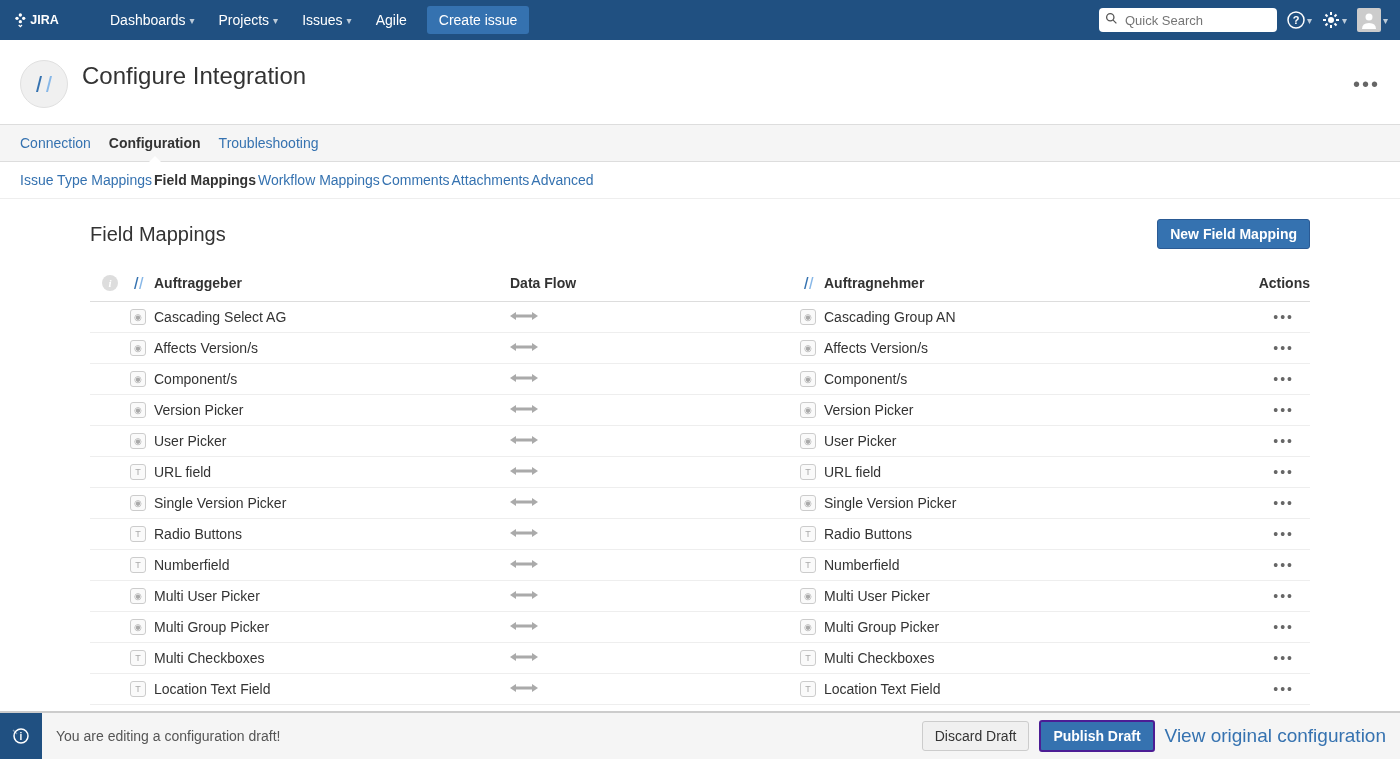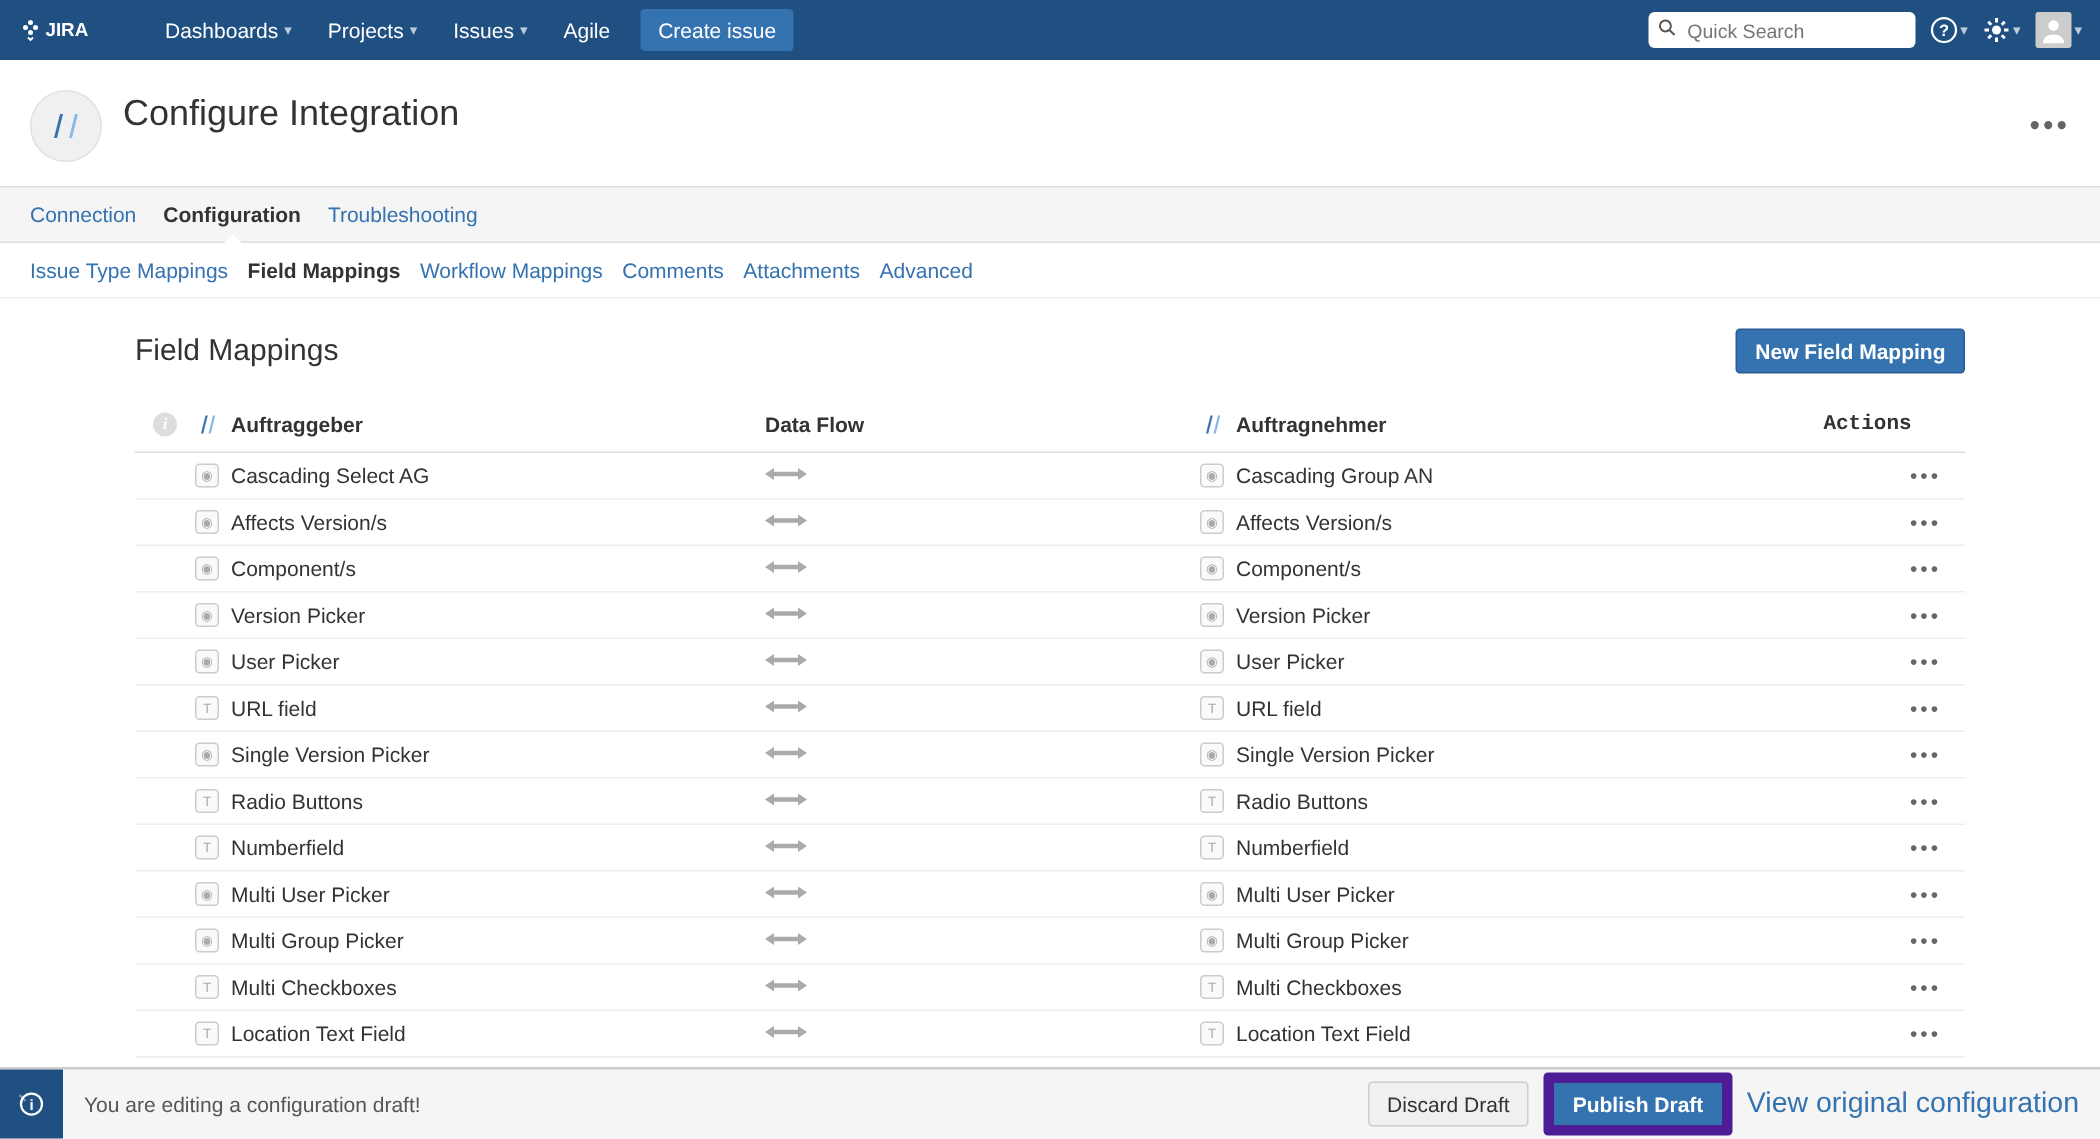--- a/index.html
+++ b/index.html
@@ -31,56 +31,56 @@
 .breadcrumb .sep { color: #333; margin: 0 4px; }
 .page-title { font-size: 24px; font-weight: 500; color: #333; margin-top: 2px; }
 .page-actions { margin-left: auto; color: #666; font-size: 20px; letter-spacing: 2px; cursor: pointer; align-self: center; }
 
 
 .tabs-primary { border-top: 1px solid #ddd; border-bottom: 1px solid #ddd; padding: 0 20px; display: flex; gap: 18px; background: #f5f5f5; }
 .tabs-primary .tab { padding: 10px 0; font-size: 14px; color: #3572b0; cursor: pointer; }
 .tabs-primary .tab.active { color: #333; font-weight: 600; position: relative; }
 .tabs-primary .tab.active::after { content: ''; position: absolute; bottom: -1px; left: 50%; transform: translateX(-50%); width: 0; height: 0; border-left: 6px solid transparent; border-right: 6px solid transparent; border-bottom: 6px solid #fff; }
 
-.tabs-secondary { padding: 10px 20px; display: flex; gap: 13px; border-bottom: 1px solid #eee; }
+.tabs-secondary { padding: 10px 20px; display: flex; gap: 2px; border-bottom: 1px solid #eee; }
 .tabs-secondary .tab { font-size: 14px; color: #3572b0; cursor: pointer; }
 .tabs-secondary .tab.active { color: #333; font-weight: 600; }
 
 
 .content { padding: 20px 90px 60px 90px; }
 .section-header { display: flex; align-items: center; margin-bottom: 16px; }
 .section-title { font-size: 20px; font-weight: 500; color: #333; }
 .new-mapping-btn { margin-left: auto; background: #3572b0; color: #fff; border: 1px solid #2a5a94; padding: 6px 12px; border-radius: 3px; font-size: 14px; font-weight: bold; cursor: pointer; }
 
 
 .mapping-table { width: 100%; }
 .table-header { display: flex; align-items: center; padding: 10px 0; border-bottom: 1px solid #ddd; font-size: 14px; font-weight: 600; color: #333; }
 .col-info { width: 40px; display: flex; justify-content: center; }
 .col-left { flex: 1; display: flex; align-items: center; gap: 8px; }
 .col-flow { width: 290px; }
 .col-right { flex: 1; display: flex; align-items: center; gap: 8px; }
-.col-actions { width: 130px; text-align: center; padding-left: 0; font-family: Liberation Mono, monospace; }
+.col-actions { width: 130px; text-align: right; padding-left: 0; }
 .jira-mini { display: inline-flex; }
 
 .table-row { display: flex; align-items: center; padding: 7px 0; border-bottom: 1px solid #eee; font-size: 14px; }
 .field-cell { display: flex; align-items: center; gap: 8px; flex: 1; padding-left: 40px; }
 .field-icon { width: 16px; height: 16px; border: 1px solid #ccc; border-radius: 3px; display: inline-flex; align-items: center; justify-content: center; font-size: 9px; color: #aaa; background: #fafafa; flex-shrink: 0; }
 .flow-cell { width: 290px; color: #999; }
 .flow-arrow { display: inline-block; }
 .right-cell { display: flex; align-items: center; gap: 8px; flex: 1; }
 .actions-cell { width: 130px; text-align: right; color: #666; letter-spacing: 2px; cursor: pointer; padding-right: 16px; font-size:14px; }
 .info-icon-circle { width: 16px; height: 16px; border-radius: 50%; background: #ddd; color: #fff; font-size: 11px; display: flex; align-items: center; justify-content: center; font-style: italic; font-family: Georgia, serif; }
 
 
 .bottom-bar { position: fixed; bottom: 0; left: 0; right: 0; height: 48px; background: #f5f5f5; border-top: 2px solid #ccc; display: flex; align-items: center; }
 .collapse-handle { width: 42px; height: 100%; background: #205081; color: #fff; display: flex; align-items: center; justify-content: center; cursor: pointer; }
 .draft-msg { margin-left: 14px; color: #555; font-size: 14px; display: flex; align-items: center; gap: 8px; }
 .bottom-actions { margin-left: auto; display: flex; align-items: center; gap: 10px; padding-right: 14px; }
 .btn-secondary { background: #f0f0f0; border: 1px solid #ccc; padding: 6px 12px; border-radius: 3px; font-size: 14px; cursor: pointer; color: #333; }
-.btn-primary { background: #3572b0; color: #fff; border: 7px solid #4c1d95; padding: 6px 12px; border-radius: 3px; font-size: 14px; font-weight: bold; cursor: pointer; }
+.btn-primary { background: #3572b0; color: #fff; border: 2px solid #4c1d95; padding: 6px 12px; border-radius: 3px; font-size: 14px; font-weight: bold; cursor: pointer; }
 .link-btn { color: #3572b0; font-size: 19px; cursor: pointer; }
 </style>
 </head>
 <body>
 
 <div class="topnav">
   <div class="logo">
     <svg viewBox="0 0 80 24" width="70">
         <g fill="#fff">
           <circle cx="8" cy="6" r="2"></circle>

